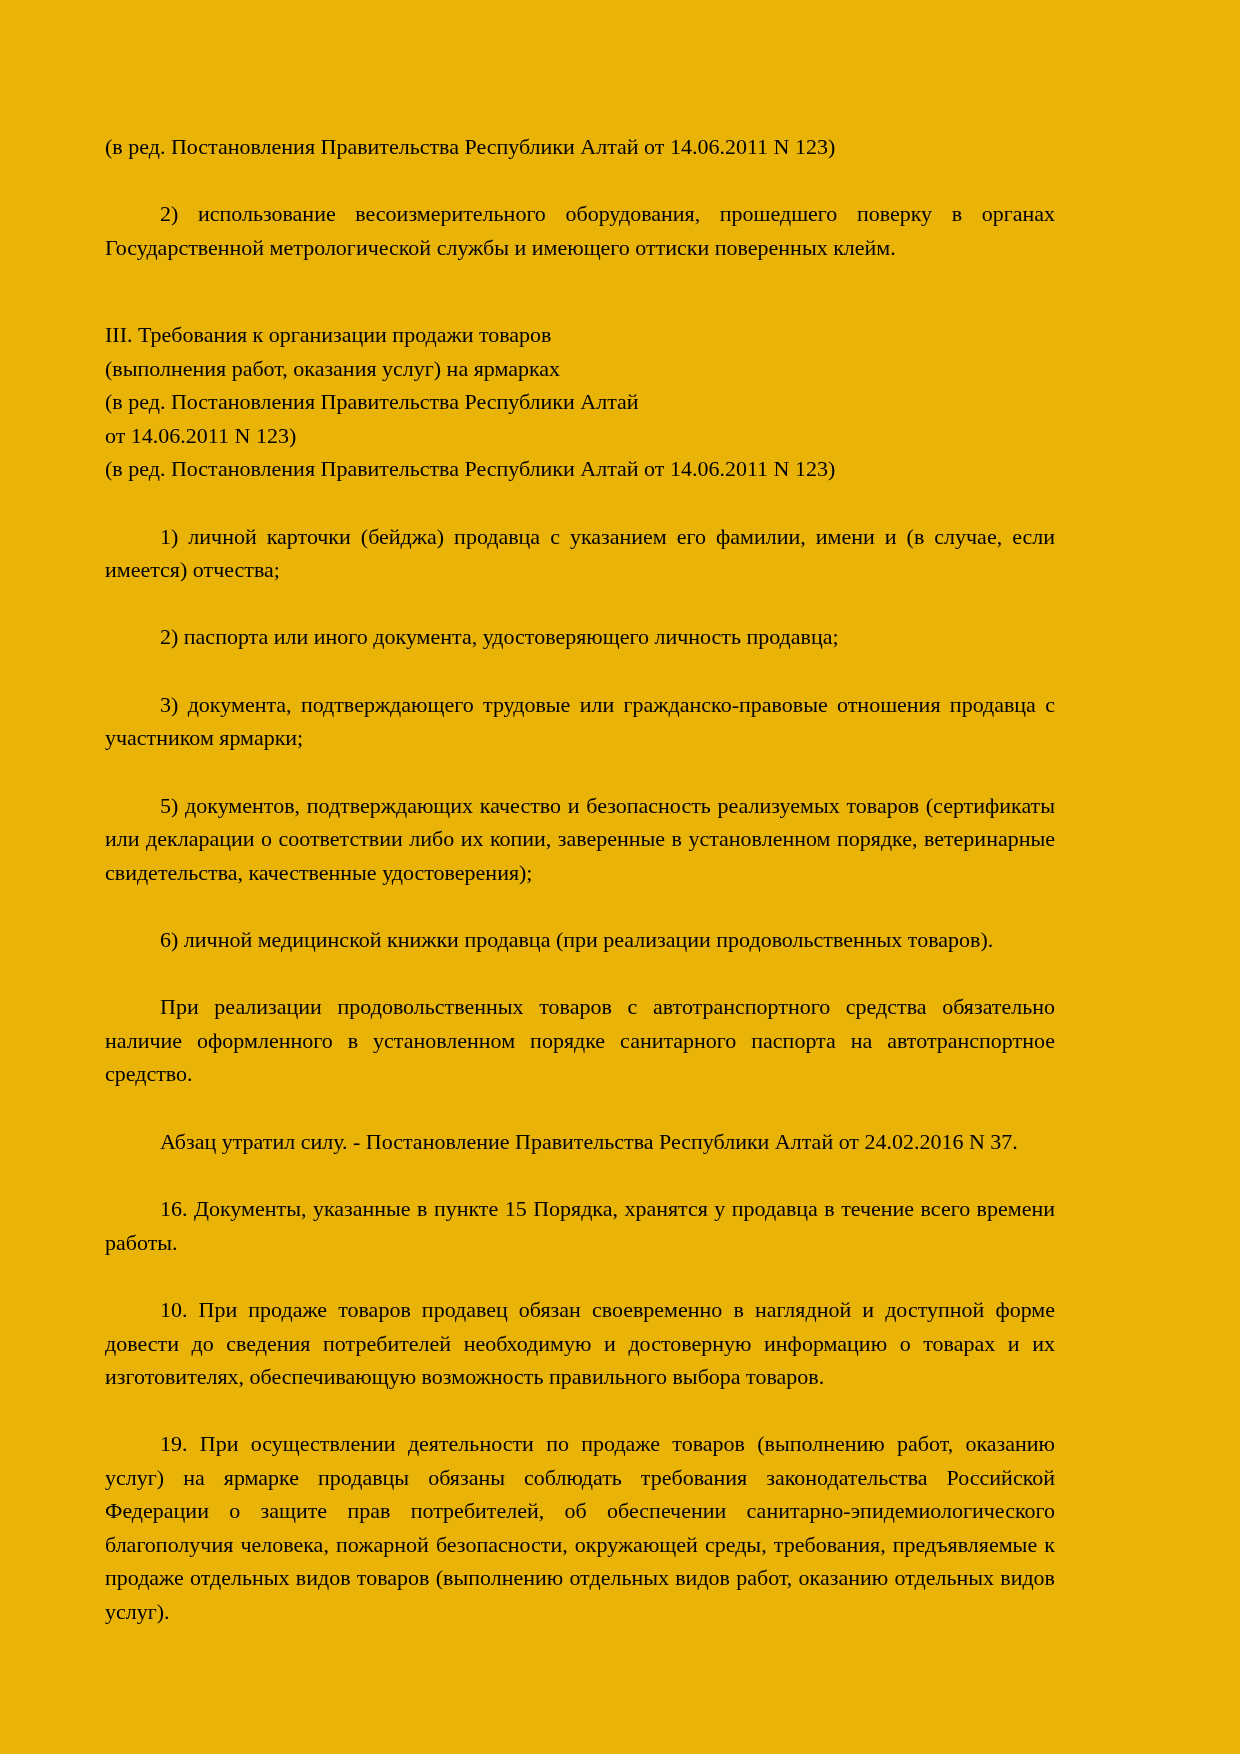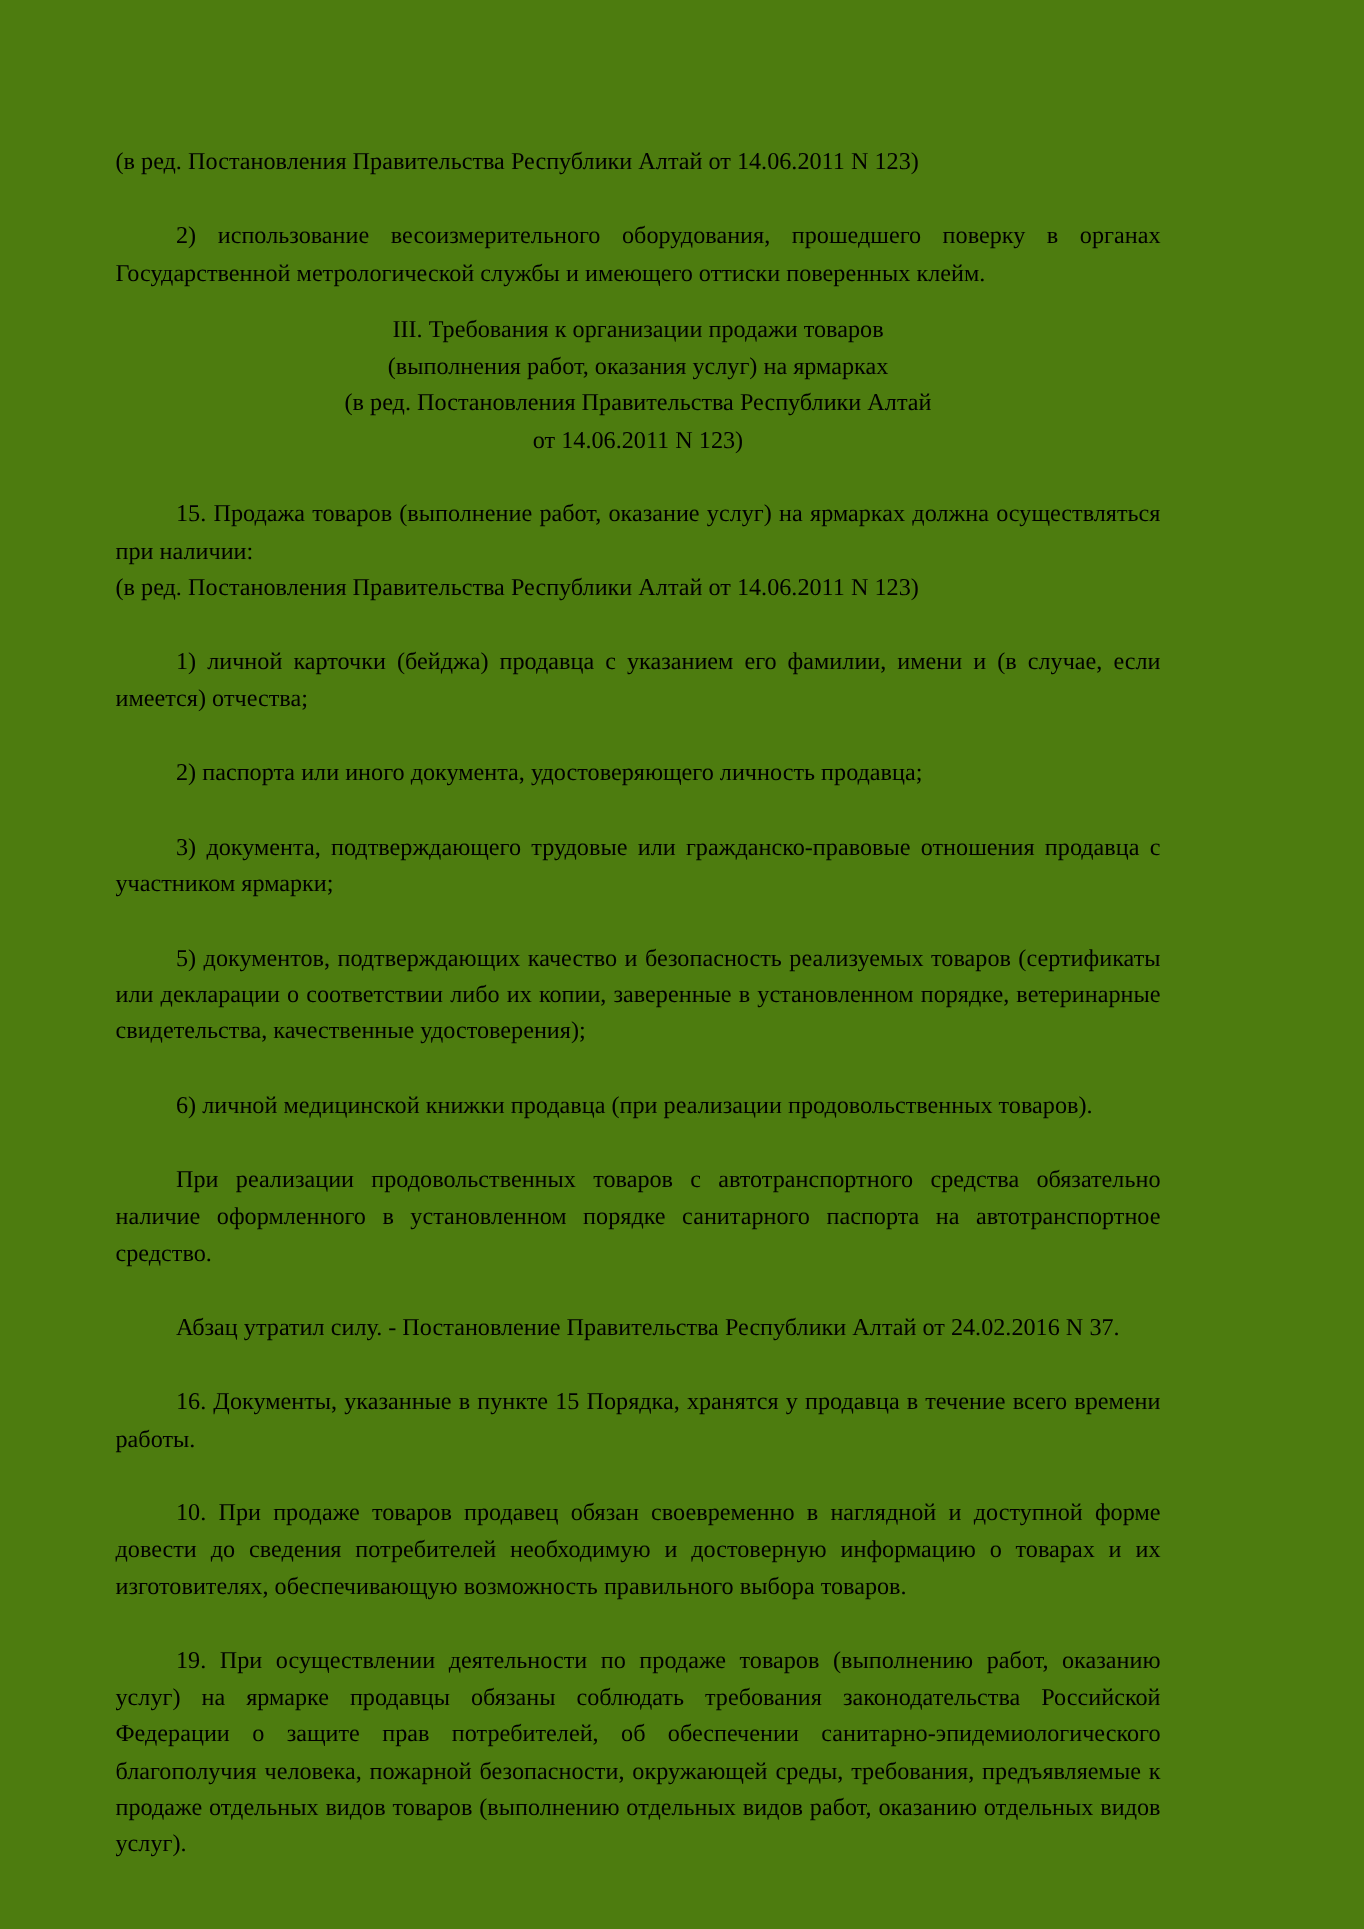--- a/index.html
+++ b/index.html
@@ -7,54 +7,52 @@
   body {
     width: 1240px;
     height: 1754px;
     font-family: "Liberation Serif", "DejaVu Serif", serif;
     color: #000000;
     overflow: hidden;
   }
   .page {
     width: 1240px;
     height: 1754px;
-    background: #4d7c0f;
+    background: #eab308;
     padding: 130px 185px 40px 105px;
   }
   .para {
     font-size: 22px;
     line-height: 1.52;
   }
   .body-para {
     text-align: justify;
     text-indent: 55px;
     margin-top: 34px;
   }
   .amendment {
     text-align: left;
     text-indent: 0;
     margin-top: 0;
   }
   .heading {
-    text-align: center;
     white-space: pre-line;
-    margin-top: 18px;
+    margin-top: 54px;
   }
 </style>
 </head>
 <body>
 
 <div class="page">
   <p class="para amendment">(в ред. Постановления Правительства Республики Алтай от 14.06.2011 N 123)</p>
   <p class="para body-para">2) использование весоизмерительного оборудования, прошедшего поверку в органах Государственной метрологической службы и имеющего оттиски поверенных клейм.</p>
   <p class="para heading">III. Требования к организации продажи товаров
 (выполнения работ, оказания услуг) на ярмарках
 (в ред. Постановления Правительства Республики Алтай
 от 14.06.2011 N 123)</p>
-  <p class="para body-para">15. Продажа товаров (выполнение работ, оказание услуг) на ярмарках должна осуществляться при наличии:</p>
   <p class="para amendment">(в ред. Постановления Правительства Республики Алтай от 14.06.2011 N 123)</p>
   <p class="para body-para">1) личной карточки (бейджа) продавца с указанием его фамилии, имени и (в случае, если имеется) отчества;</p>
   <p class="para body-para">2) паспорта или иного документа, удостоверяющего личность продавца;</p>
   <p class="para body-para">3) документа, подтверждающего трудовые или гражданско-правовые отношения продавца с участником ярмарки;</p>
   <p class="para body-para">5) документов, подтверждающих качество и безопасность реализуемых товаров (сертификаты или декларации о соответствии либо их копии, заверенные в установленном порядке, ветеринарные свидетельства, качественные удостоверения);</p>
   <p class="para body-para">6) личной медицинской книжки продавца (при реализации продовольственных товаров).</p>
   <p class="para body-para">При реализации продовольственных товаров с автотранспортного средства обязательно наличие оформленного в установленном порядке санитарного паспорта на автотранспортное средство.</p>
   <p class="para body-para">Абзац утратил силу. - Постановление Правительства Республики Алтай от 24.02.2016 N 37.</p>
   <p class="para body-para">16. Документы, указанные в пункте 15 Порядка, хранятся у продавца в течение всего времени работы.</p>
   <p class="para body-para">10. При продаже товаров продавец обязан своевременно в наглядной и доступной форме довести до сведения потребителей необходимую и достоверную информацию о товарах и их изготовителях, обеспечивающую возможность правильного выбора товаров.</p>

